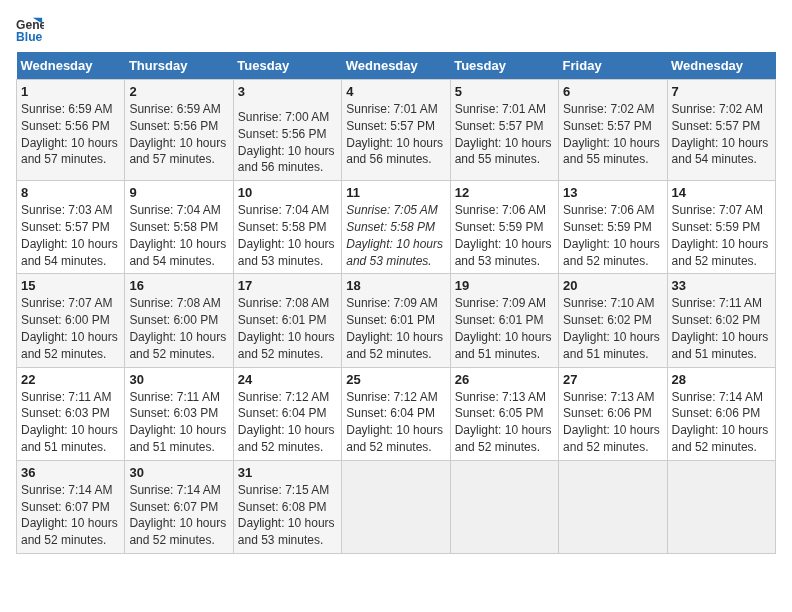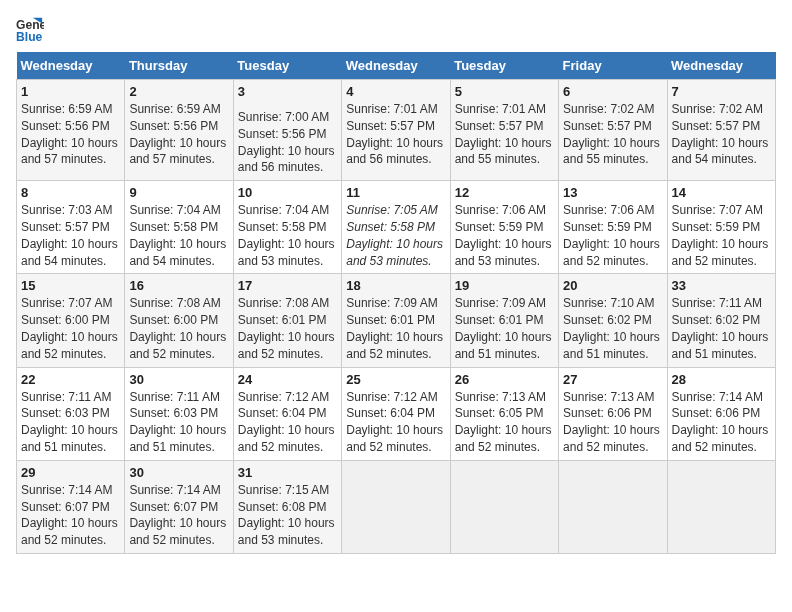--- a/index.html
+++ b/index.html
@@ -307,21 +307,21 @@
         <td>
           <span class="day-num">28</span>
           <div class="day-info" style="white-space: pre-line;">Sunrise: 7:14 AM
 Sunset: 6:06 PM
 Daylight: 10 hours
 and 52 minutes.</div>
         </td>
       </tr>
       <tr>
         <td>
-          <span class="day-num">29</span>
+          <span class="day-num">36</span>
           <div class="day-info" style="white-space: pre-line;">Sunrise: 7:14 AM
 Sunset: 6:07 PM
 Daylight: 10 hours
 and 52 minutes.</div>
         </td>
         <td>
           <span class="day-num">30</span>
           <div class="day-info" style="white-space: pre-line;">Sunrise: 7:14 AM
 Sunset: 6:07 PM
 Daylight: 10 hours

